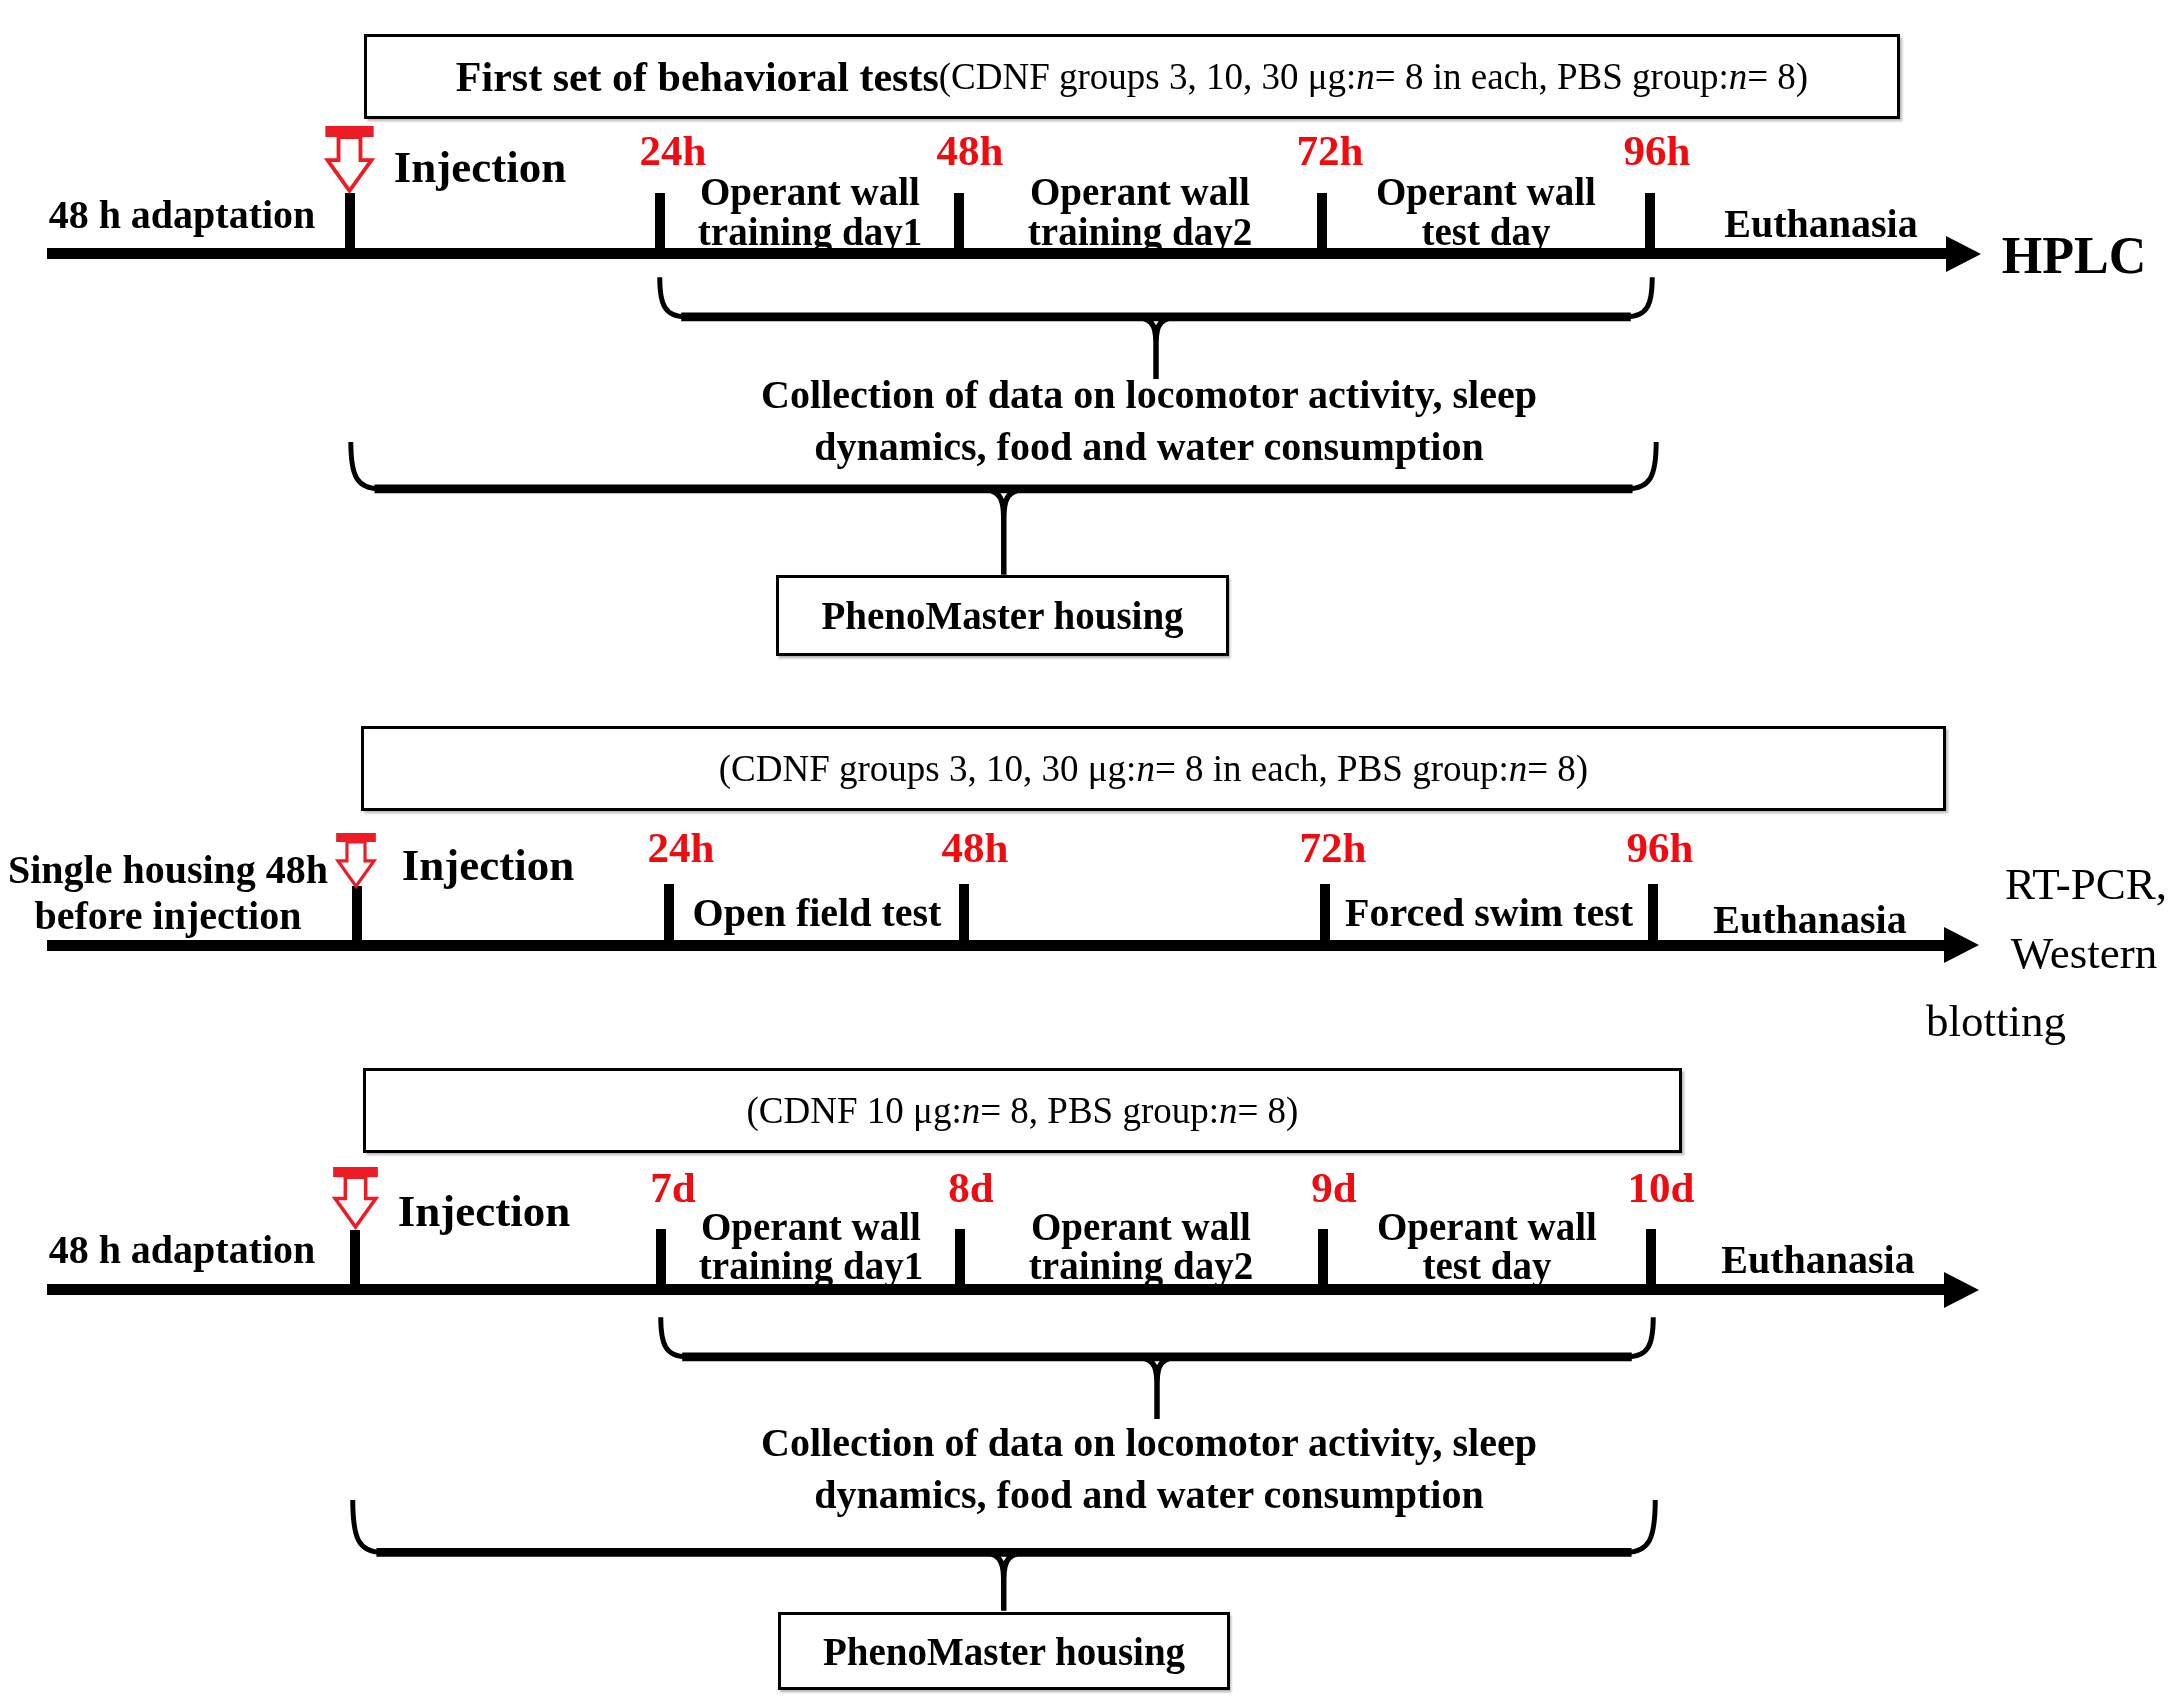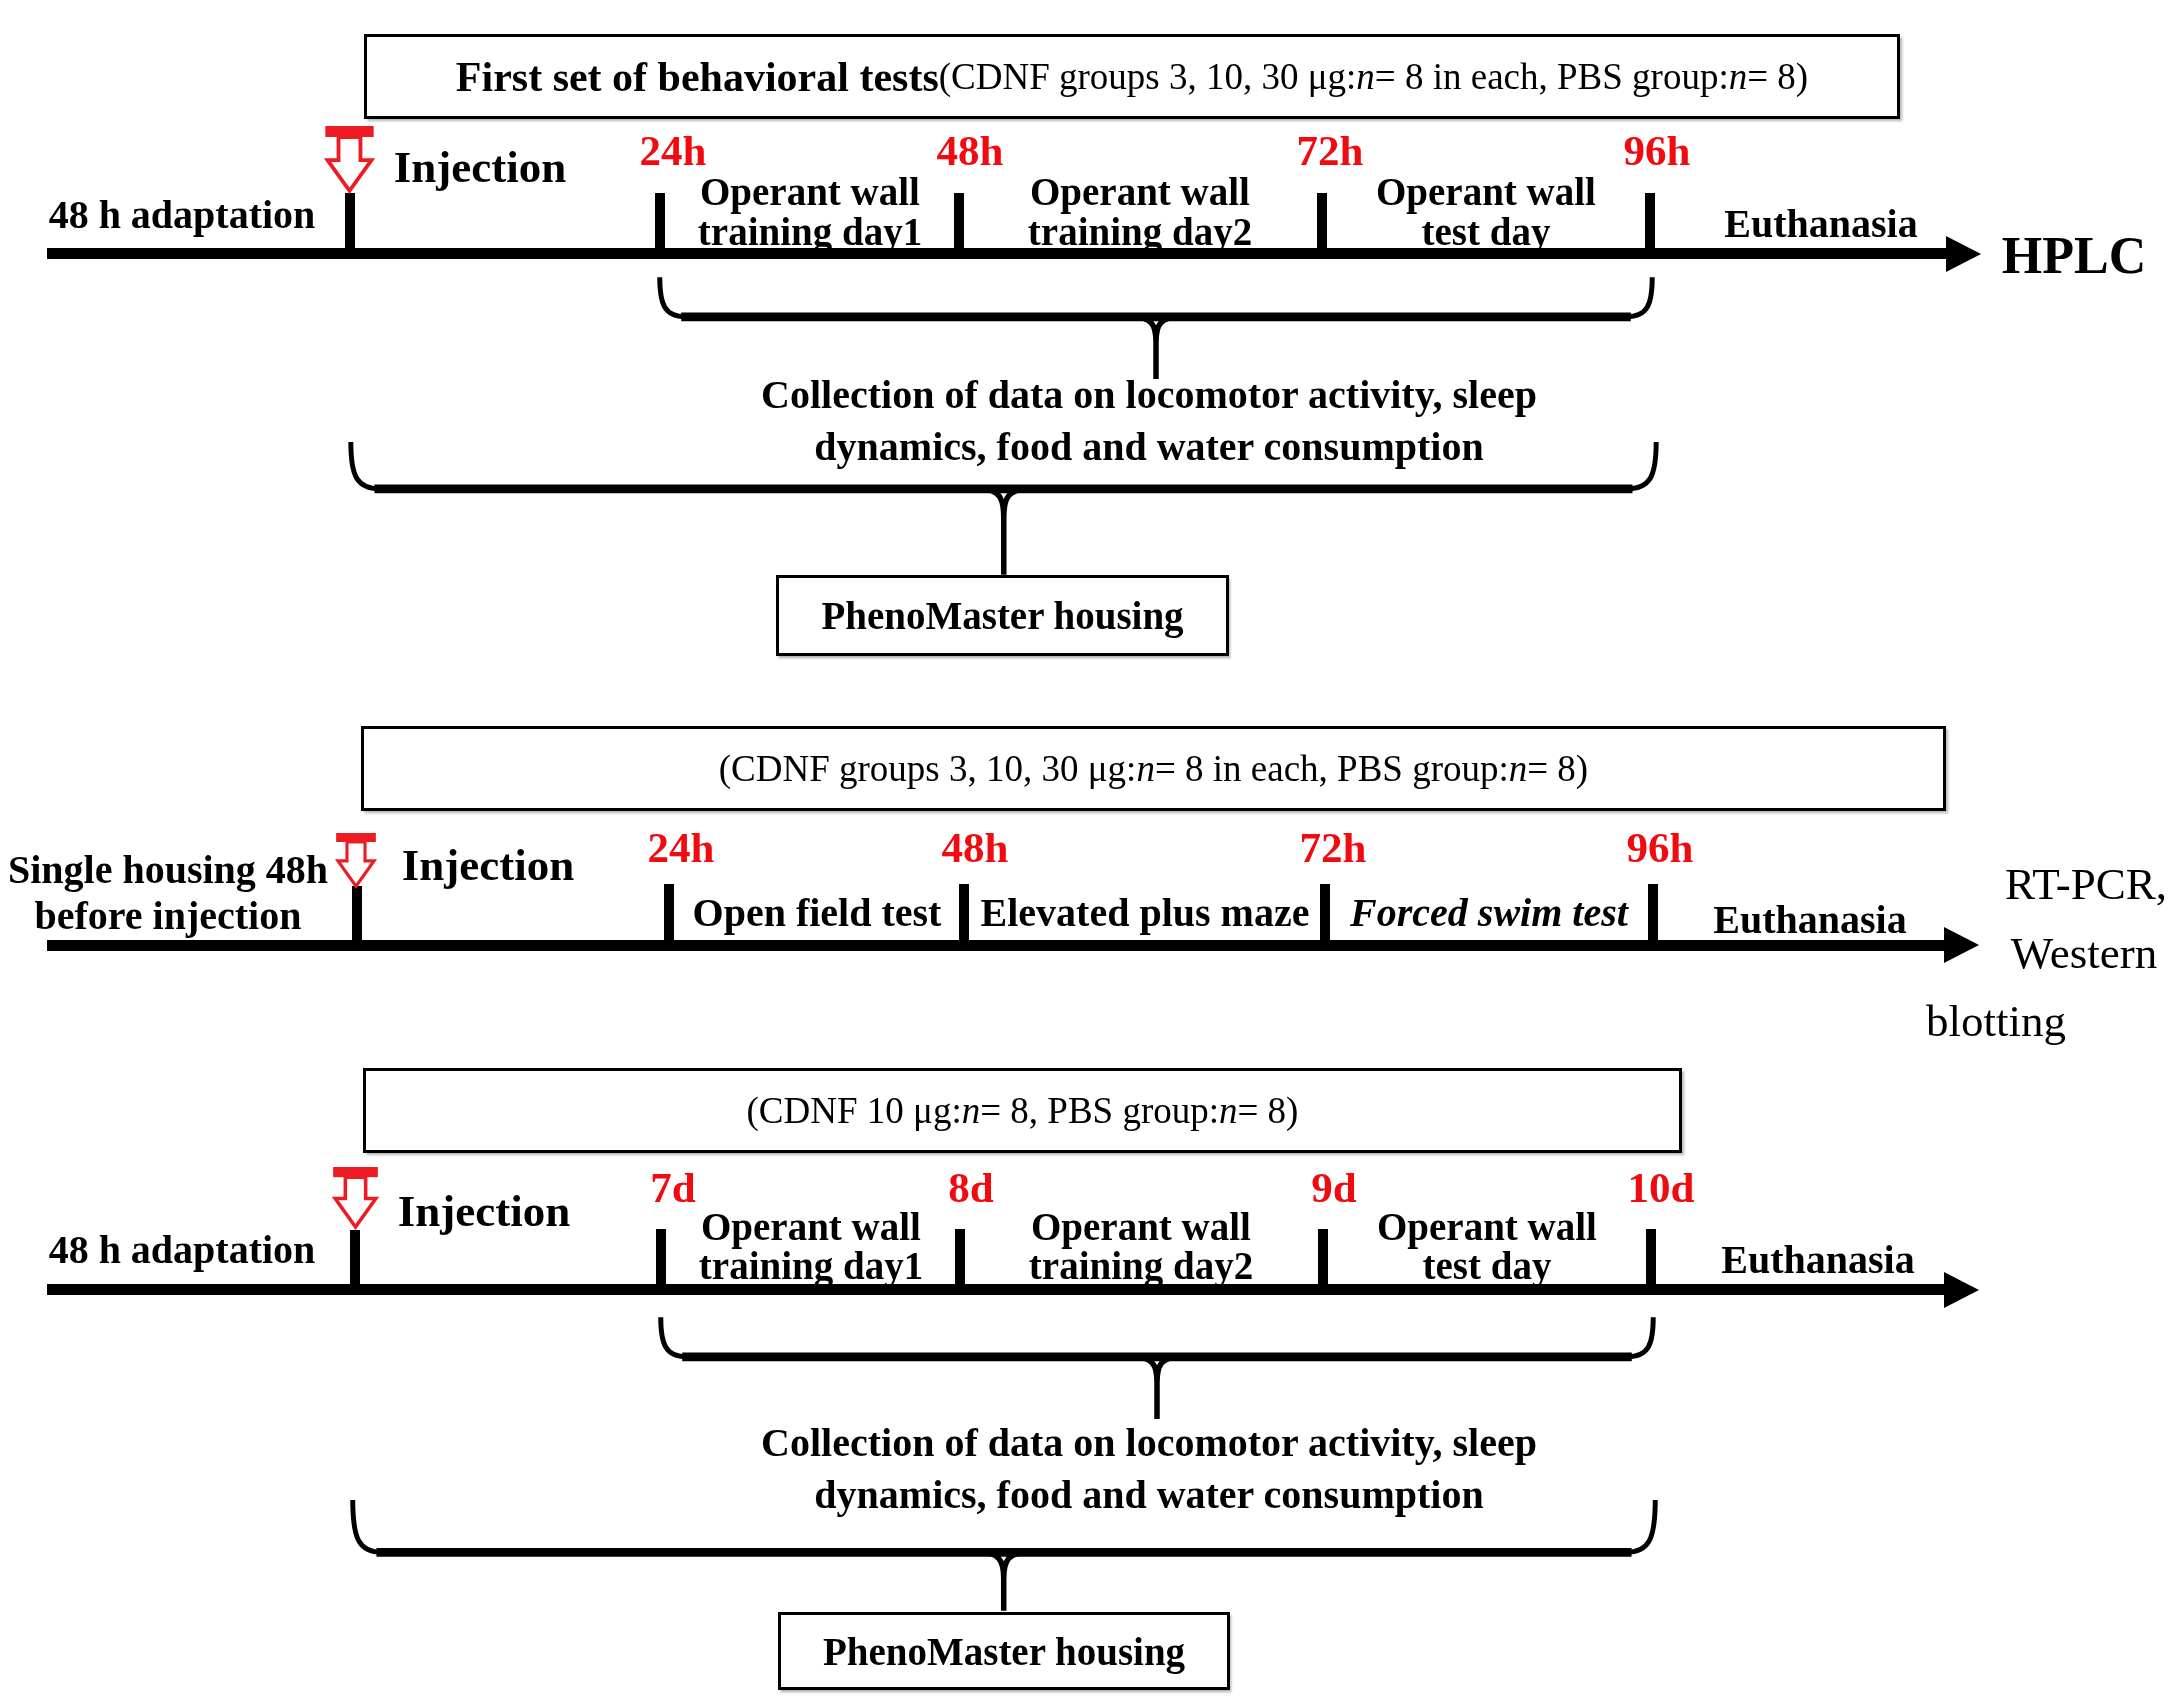--- a/index.html
+++ b/index.html
@@ -133,22 +133,21 @@
   <svg class="abs" style="left:332px;top:833px;" width="48" height="55" viewBox="0 0 92 122">
     <rect x="2" y="0" width="88" height="20" fill="#ed1c24"></rect>
     <path d="M26,20 L26,62 L6,62 L46,118 L86,62 L66,62 L66,20 Z" fill="#ffffff" stroke="#ed1c24" stroke-width="7"></path>
   </svg>
   <div class="lab" style="left:488px;top:865px;font-size:45px;">Injection</div>
 
   <div class="lab" style="left:168px;top:869px;">Single housing 48h</div>
   <div class="lab" style="left:168px;top:915px;">before injection</div>
 
   <div class="lab" style="left:817px;top:912px;">Open field test</div>
-  <div class="lab" style="left:1145px;top:912px;">Elevated plus maze</div>
-  <div class="lab" style="left:1489px;top:912px;font-style:italic;">Forced swim test</div>
+  <div class="lab" style="left:1489px;top:912px;">Forced swim test</div>
   <div class="lab" style="left:1810px;top:919px;">Euthanasia</div>
 
   <div class="endlab2" style="left:2086px;top:884px;">RT-PCR,</div>
   <div class="endlab2" style="left:2084px;top:953px;">Western</div>
   <div class="endlab2" style="left:1996px;top:1021px;">blotting</div>
 
   <div class="titlebox" style="left:363px;top:1068px;width:1313px;height:79px;">
       <span class="rest"> (CDNF 10 μg: </span>
       <span class="rest nvar">n</span>
       <span class="rest"> = 8, PBS group: </span>

